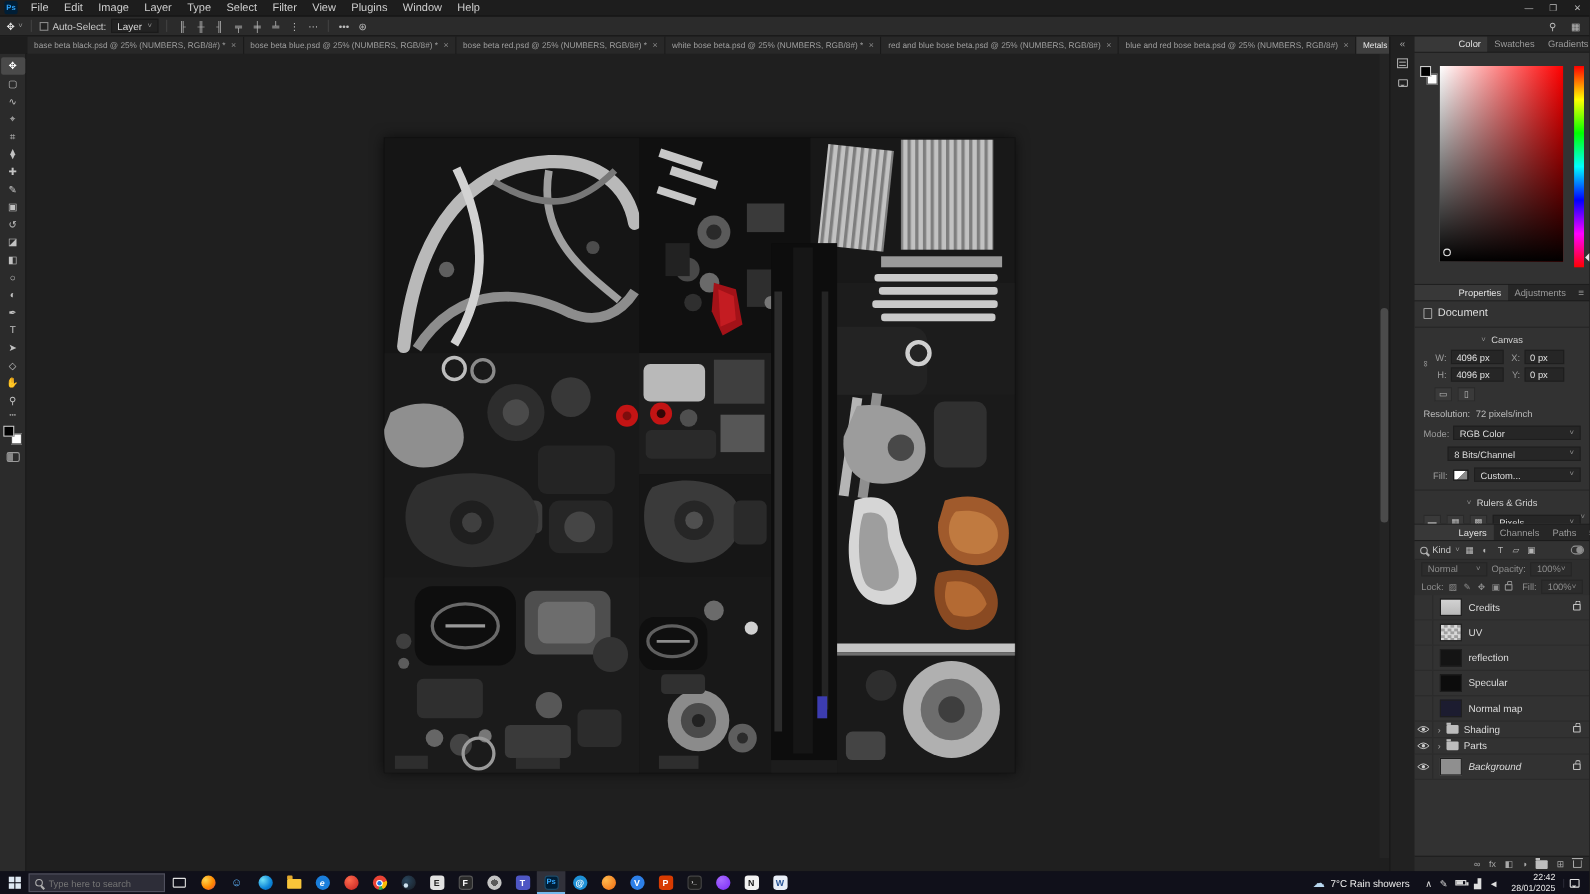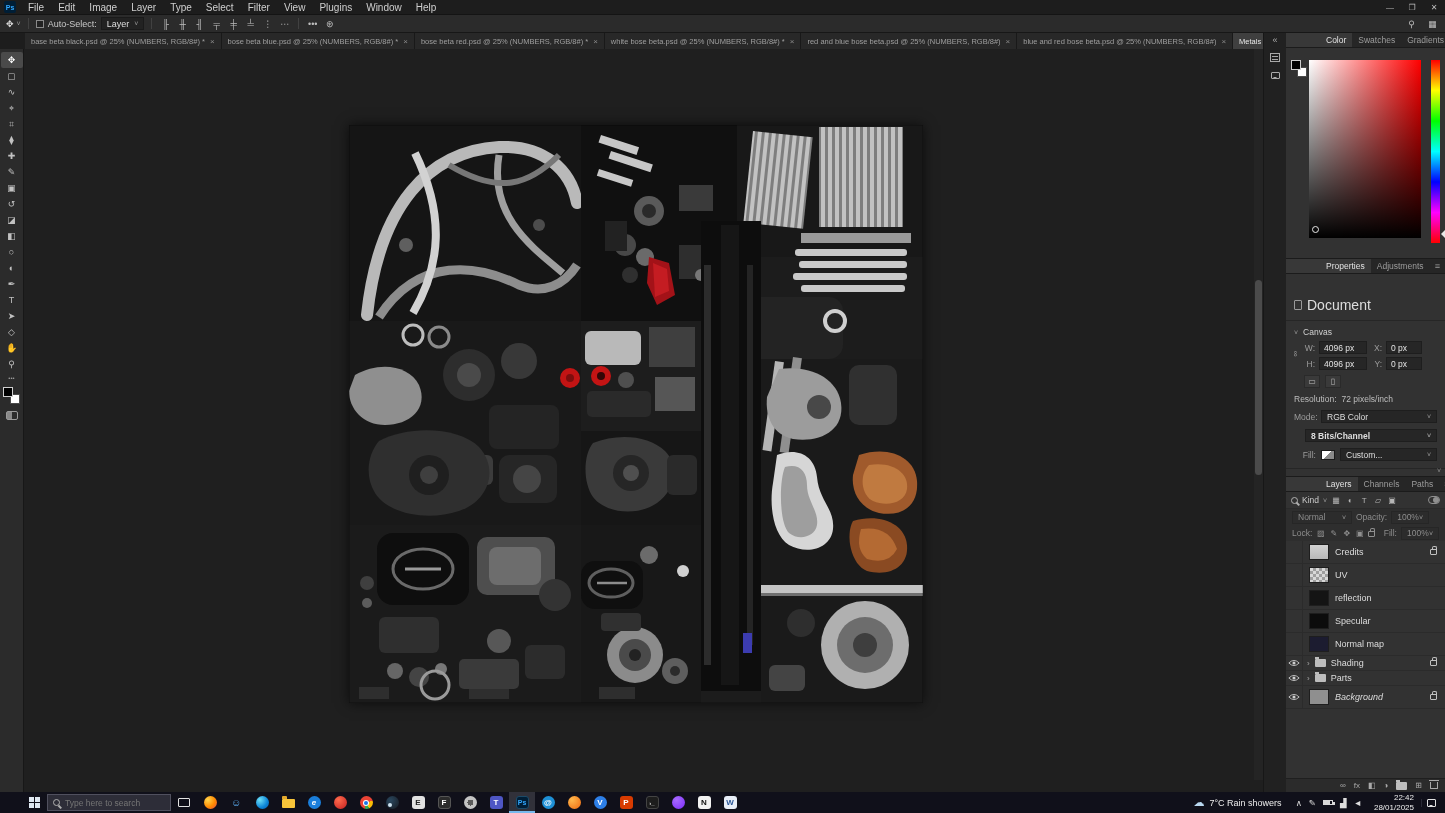--- a/index.html
+++ b/index.html
@@ -72,37 +72,37 @@
 .cp-bg{position:absolute;left:11px;top:19px;width:10px;height:10px;background:#fff;border:1px solid #4a4a4a;}
 .satbox{position:absolute;left:23px;top:12px;width:112px;height:178px;background:linear-gradient(to top,#000,rgba(0,0,0,0)),linear-gradient(to right,#fff,#ff0000);}
 .satcursor{position:absolute;left:3px;bottom:5px;width:7px;height:7px;border:1px solid #e8e8e8;border-radius:50%;}
 .huestrip{position:absolute;right:5px;top:12px;width:9px;height:183px;background:linear-gradient(to bottom,#f00,#ff0,#0f0,#0ff,#00f,#f0f,#f00);}
 .huemark{position:absolute;right:-5px;top:170px;width:0;height:0;border:4px solid transparent;border-right-color:#e8e8e8;}
 
 
 .props-panel{height:218px;flex:none;display:flex;flex-direction:column;border-top:1px solid #1b1b1b;}
 .props-body{position:relative;flex:1;background:#323232;font-size:8.5px;color:#b8b8b8;overflow:hidden;}
 .prow{display:flex;align-items:center;gap:5px;padding:0 8px;margin-top:6px;}
-.doc-row{color:#dedede;font-size:14px;margin-top:23px;}
+.doc-row{color:#dedede;font-size:10px;margin-top:5px;}
 .docicon{width:8px;height:10px;border:1px solid #9a9a9a;border-radius:1px;flex:none;}
 .pdivider{border-top:1px solid #262626;margin-top:7px;}
-.sect{color:#d2d2d2;font-size:8.5px;}
+.sect{color:#d2d2d2;font-size:8.5px;justify-content:center;}
 .fieldblock{position:relative;margin-top:4px;padding-left:18px;}
 .linkicon{position:absolute;left:7px;top:8px;font-size:8px;color:#9a9a9a;display:inline-block;transform:rotate(90deg);}
 .frow{display:flex;align-items:center;gap:4px;margin-top:3px;}
 .flabel{width:11px;text-align:right;color:#9c9c9c;flex:none;}
 .wlab{width:22px;}
 .pfield{background:#262626;border:1px solid #1e1e1e;height:13px;display:flex;align-items:center;padding:0 4px;color:#e2e2e2;width:48px;flex:none;}
 .pfield.sm{width:36px;}
 .btns{margin-top:5px;padding-left:18px;}
 .pbtn{width:16px;height:13px;background:#3a3a3a;border:1px solid #2a2a2a;display:flex;align-items:center;justify-content:center;color:#bdbdbd;font-size:8px;flex:none;}
 .res{color:#bdbdbd;}
 .pdrop{display:flex;align-items:center;justify-content:space-between;background:#262626;border:1px solid #1e1e1e;height:13px;padding:0 5px;color:#dedede;}
 .grow{flex:1;margin-right:0;}
-.indent{padding-left:19px;font-weight:bold;}
+.indent{padding-left:30px;}
 .fillswatch{width:14px;height:10px;background:linear-gradient(135deg,#fff 0 50%,#8a8a8a 50%);border:1px solid #1a1a1a;flex:none;}
 .more-chev{position:absolute;right:4px;bottom:2px;font-size:7px;color:#8f8f8f;}
 
 
 .layers-panel{flex:1;display:flex;flex-direction:column;border-top:1px solid #1b1b1b;min-height:0;}
 .filterrow{height:17px;background:#323232;border-bottom:1px solid #2a2a2a;display:flex;align-items:center;gap:4px;padding:0 5px;font-size:8.5px;color:#c9c9c9;flex:none;}
 .mag2{width:7px;height:7px;border:1.5px solid #b0b0b0;border-radius:50%;position:relative;flex:none;}
 .mag2::after{content:'';position:absolute;width:4px;height:1.5px;background:#b0b0b0;transform:rotate(45deg);right:-3px;bottom:-2px;}
 .ficon{font-size:8px;color:#b5b5b5;min-width:10px;text-align:center;}
 .ftoggle{margin-left:auto;width:12px;height:8px;border:1px solid #8f8f8f;border-radius:4px;position:relative;}
@@ -130,21 +130,21 @@
 .gfolder{width:11px;height:8px;background:#bdbdbd;border-radius:1px;position:relative;margin:0 5px;flex:none;}
 .gfolder::before{content:'';position:absolute;top:-2px;left:0;width:4px;height:2px;background:#bdbdbd;}
 .lockicon{width:7px;height:6px;border:1px solid #c2c2c2;border-radius:1px;position:relative;margin-left:auto;margin-right:3px;flex:none;}
 .lockicon::before{content:'';position:absolute;top:-4px;left:1px;width:3px;height:3px;border:1px solid #c2c2c2;border-bottom:none;border-radius:2px 2px 0 0;}
 .lname.italic{font-style:italic;}
 .layerbar{height:14px;background:#2b2b2b;border-top:1px solid #1f1f1f;display:flex;align-items:center;justify-content:flex-end;gap:8px;padding:0 7px;font-size:8px;color:#a9a9a9;flex:none;}
 .trash{width:8px;height:7px;border:1px solid #a9a9a9;border-top:none;border-radius:0 0 1px 1px;position:relative;}
 .trash::before{content:'';position:absolute;top:-2px;left:-2px;right:-2px;height:1px;background:#a9a9a9;}
 
 
-.taskbar{position:absolute;left:0;right:0;bottom:0;height:21px;background:#10101a;display:flex;align-items:stretch;z-index:10;font-size:9px;color:#e6e6e6;padding-left:21px;}
+.taskbar{position:absolute;left:0;right:0;bottom:0;height:21px;background:#10101a;display:flex;align-items:stretch;z-index:10;font-size:9px;color:#e6e6e6;}
 .startbtn{width:26px;display:flex;align-items:center;justify-content:center;flex:none;}
 .winlogo{display:grid;grid-template-columns:5px 5px;grid-template-rows:5px 5px;gap:1px;}
 .winlogo span{background:#dfe8f2;}
 .searchbox{width:124px;margin:2px 0;background:#2d2d38;border:1px solid #50505e;display:flex;align-items:center;gap:5px;padding:0 5px;flex:none;}
 .searchbox input{background:transparent;border:none;outline:none;color:#c9c9c9;font-size:8.5px;width:100%;font-family:"Liberation Sans",sans-serif;}
 .tbi{width:26px;display:flex;align-items:center;justify-content:center;position:relative;flex:none;}
 .tbi.active{background:rgba(255,255,255,.14);box-shadow:inset 0 -2px 0 #76b9ed;}
 .ic{width:13px;height:13px;border-radius:50%;display:flex;align-items:center;justify-content:center;font-size:8px;font-weight:bold;}
 .sqi{width:13px;height:13px;border-radius:3px;display:flex;align-items:center;justify-content:center;font-size:8px;font-weight:bold;}
 .i-tv{width:12px;height:9px;border:1px solid #e2e2e2;border-radius:1px;}

